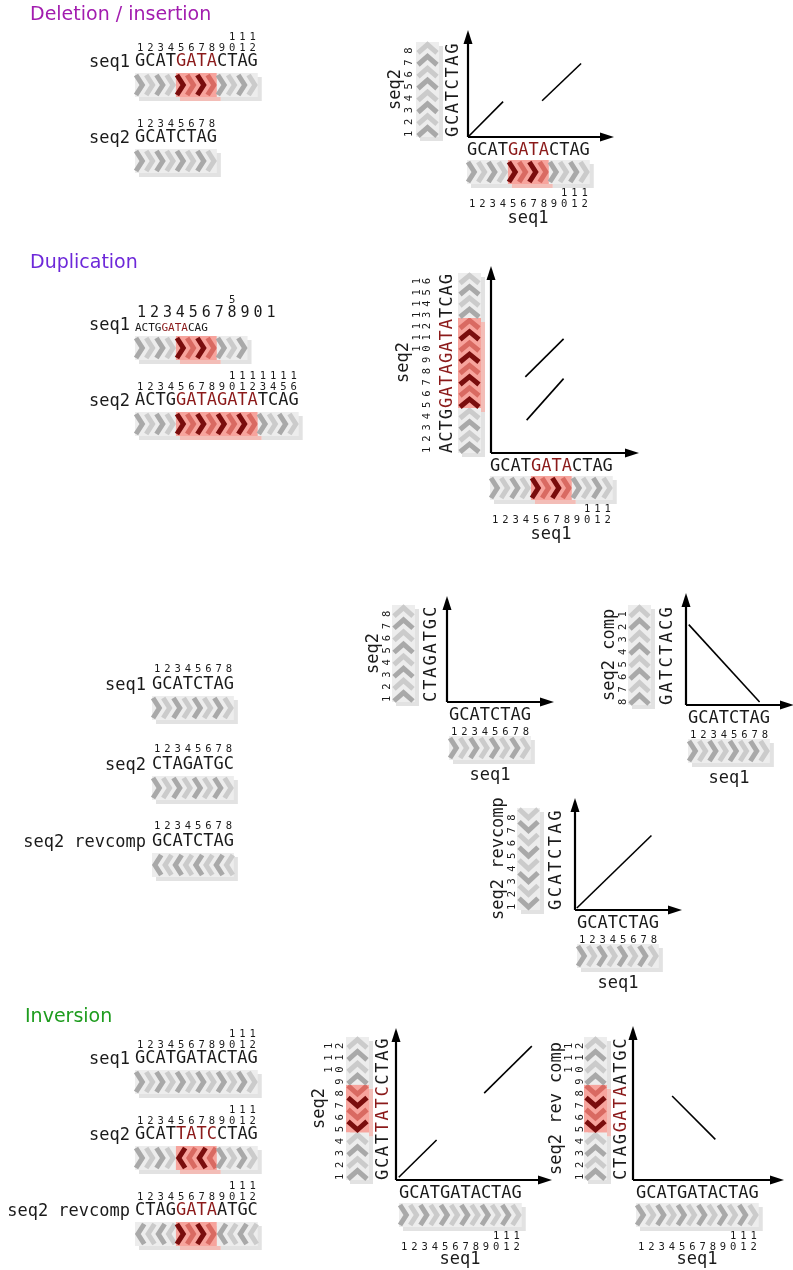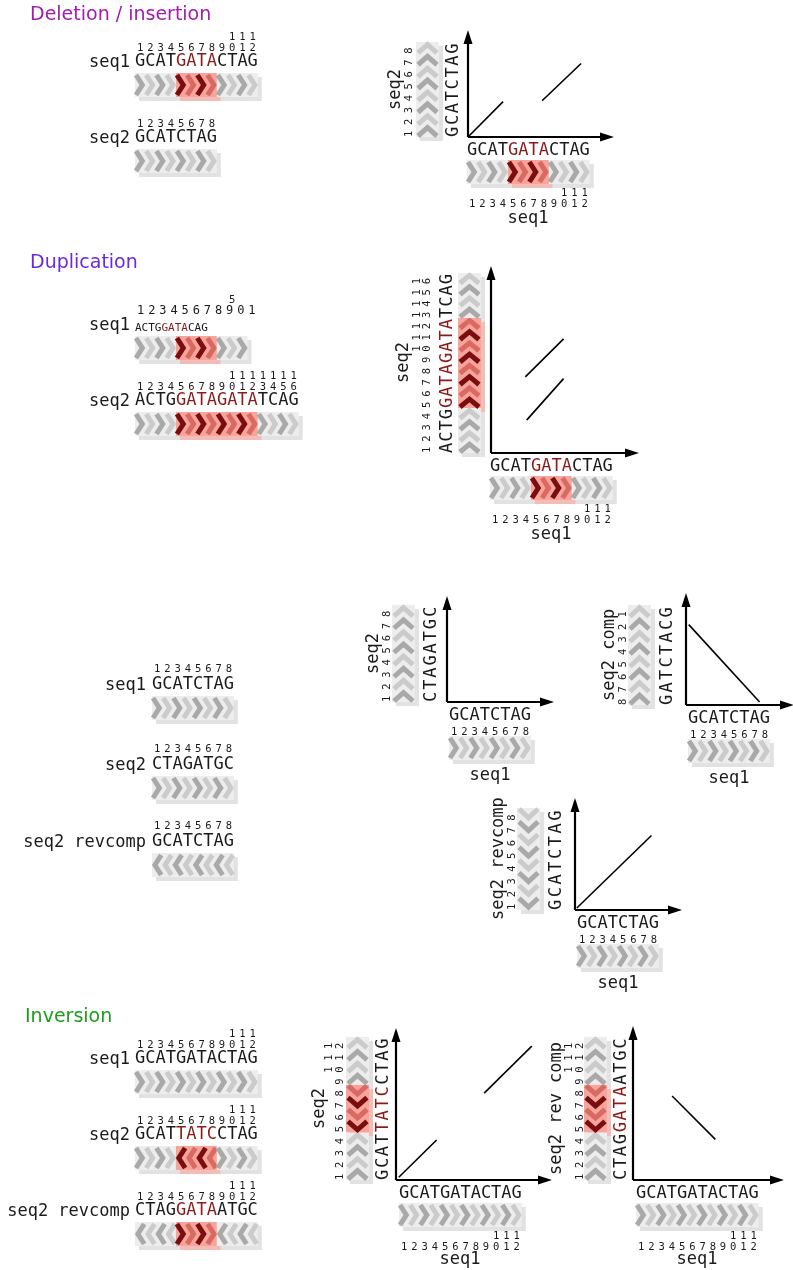--- a/index.html
+++ b/index.html
@@ -55,21 +55,21 @@
       <path d="M 17.22975 2 L 23.572195 12 L 17.22975 22" fill="none" stroke="#CBCBCB" stroke-width="5"></path>
       <path d="M 27.4595 2 L 33.801944999999996 12 L 27.4595 22" fill="none" stroke="#A9A9A9" stroke-width="5"></path>
       <path d="M 37.68925 2 L 44.031695 12 L 37.68925 22" fill="none" stroke="#CBCBCB" stroke-width="5"></path>
       <path d="M 47.919 2 L 54.261444999999995 12 L 47.919 22" fill="none" stroke="#A9A9A9" stroke-width="5"></path>
       <path d="M 58.14874999999999 2 L 64.49119499999999 12 L 58.14874999999999 22" fill="none" stroke="#CBCBCB" stroke-width="5"></path>
       <path d="M 68.3785 2 L 74.720945 12 L 68.3785 22" fill="none" stroke="#A9A9A9" stroke-width="5"></path>
       <path d="M 78.60825 2 L 84.950695 12 L 78.60825 22" fill="none" stroke="#CBCBCB" stroke-width="5"></path>
     </svg>
     <div class="rowlabel" style="left: -130px; width: 260px; top: 314px; font-size: 17px;">seq1</div>
     <div class="htext" style="left: 137px; top: 293px; font-size: 10.5px; letter-spacing: 3.91137px;">         5</div>
-    <div class="htext" style="left: 137px; top: 304px; font-size: 12px; letter-spacing: 3.91137px;">12345678901</div>
+    <div class="htext" style="left: 137px; top: 304px; font-size: 15px; letter-spacing: 3.91137px;">12345678901</div>
     <div class="htext" style="left: 135px; top: 322px; font-size: 11px;"><span>ACTG</span><span class="hl" style="color: rgb(139, 26, 26);">GATA</span><span>CAG</span></div>
     <svg width="128.52724999999998" height="31" style="left: 129px; top: 336px;">
       <rect x="10" y="4" width="40.919" height="24" fill="#E2E2E2"></rect>
       <rect x="50.919" y="4" width="40.919" height="24" fill="#F3BDB7"></rect>
       <rect x="91.838" y="4" width="30.689249999999998" height="24" fill="#E2E2E2"></rect>
       <rect x="6" y="0" width="40.919" height="24" fill="#EDEDED"></rect>
       <path d="M 7 2 L 13.342445 12 L 7 22" fill="none" stroke="#A9A9A9" stroke-width="5"></path>
       <path d="M 17.22975 2 L 23.572195 12 L 17.22975 22" fill="none" stroke="#CBCBCB" stroke-width="5"></path>
       <path d="M 27.4595 2 L 33.801944999999996 12 L 27.4595 22" fill="none" stroke="#A9A9A9" stroke-width="5"></path>
       <path d="M 37.68925 2 L 44.031695 12 L 37.68925 22" fill="none" stroke="#CBCBCB" stroke-width="5"></path>

